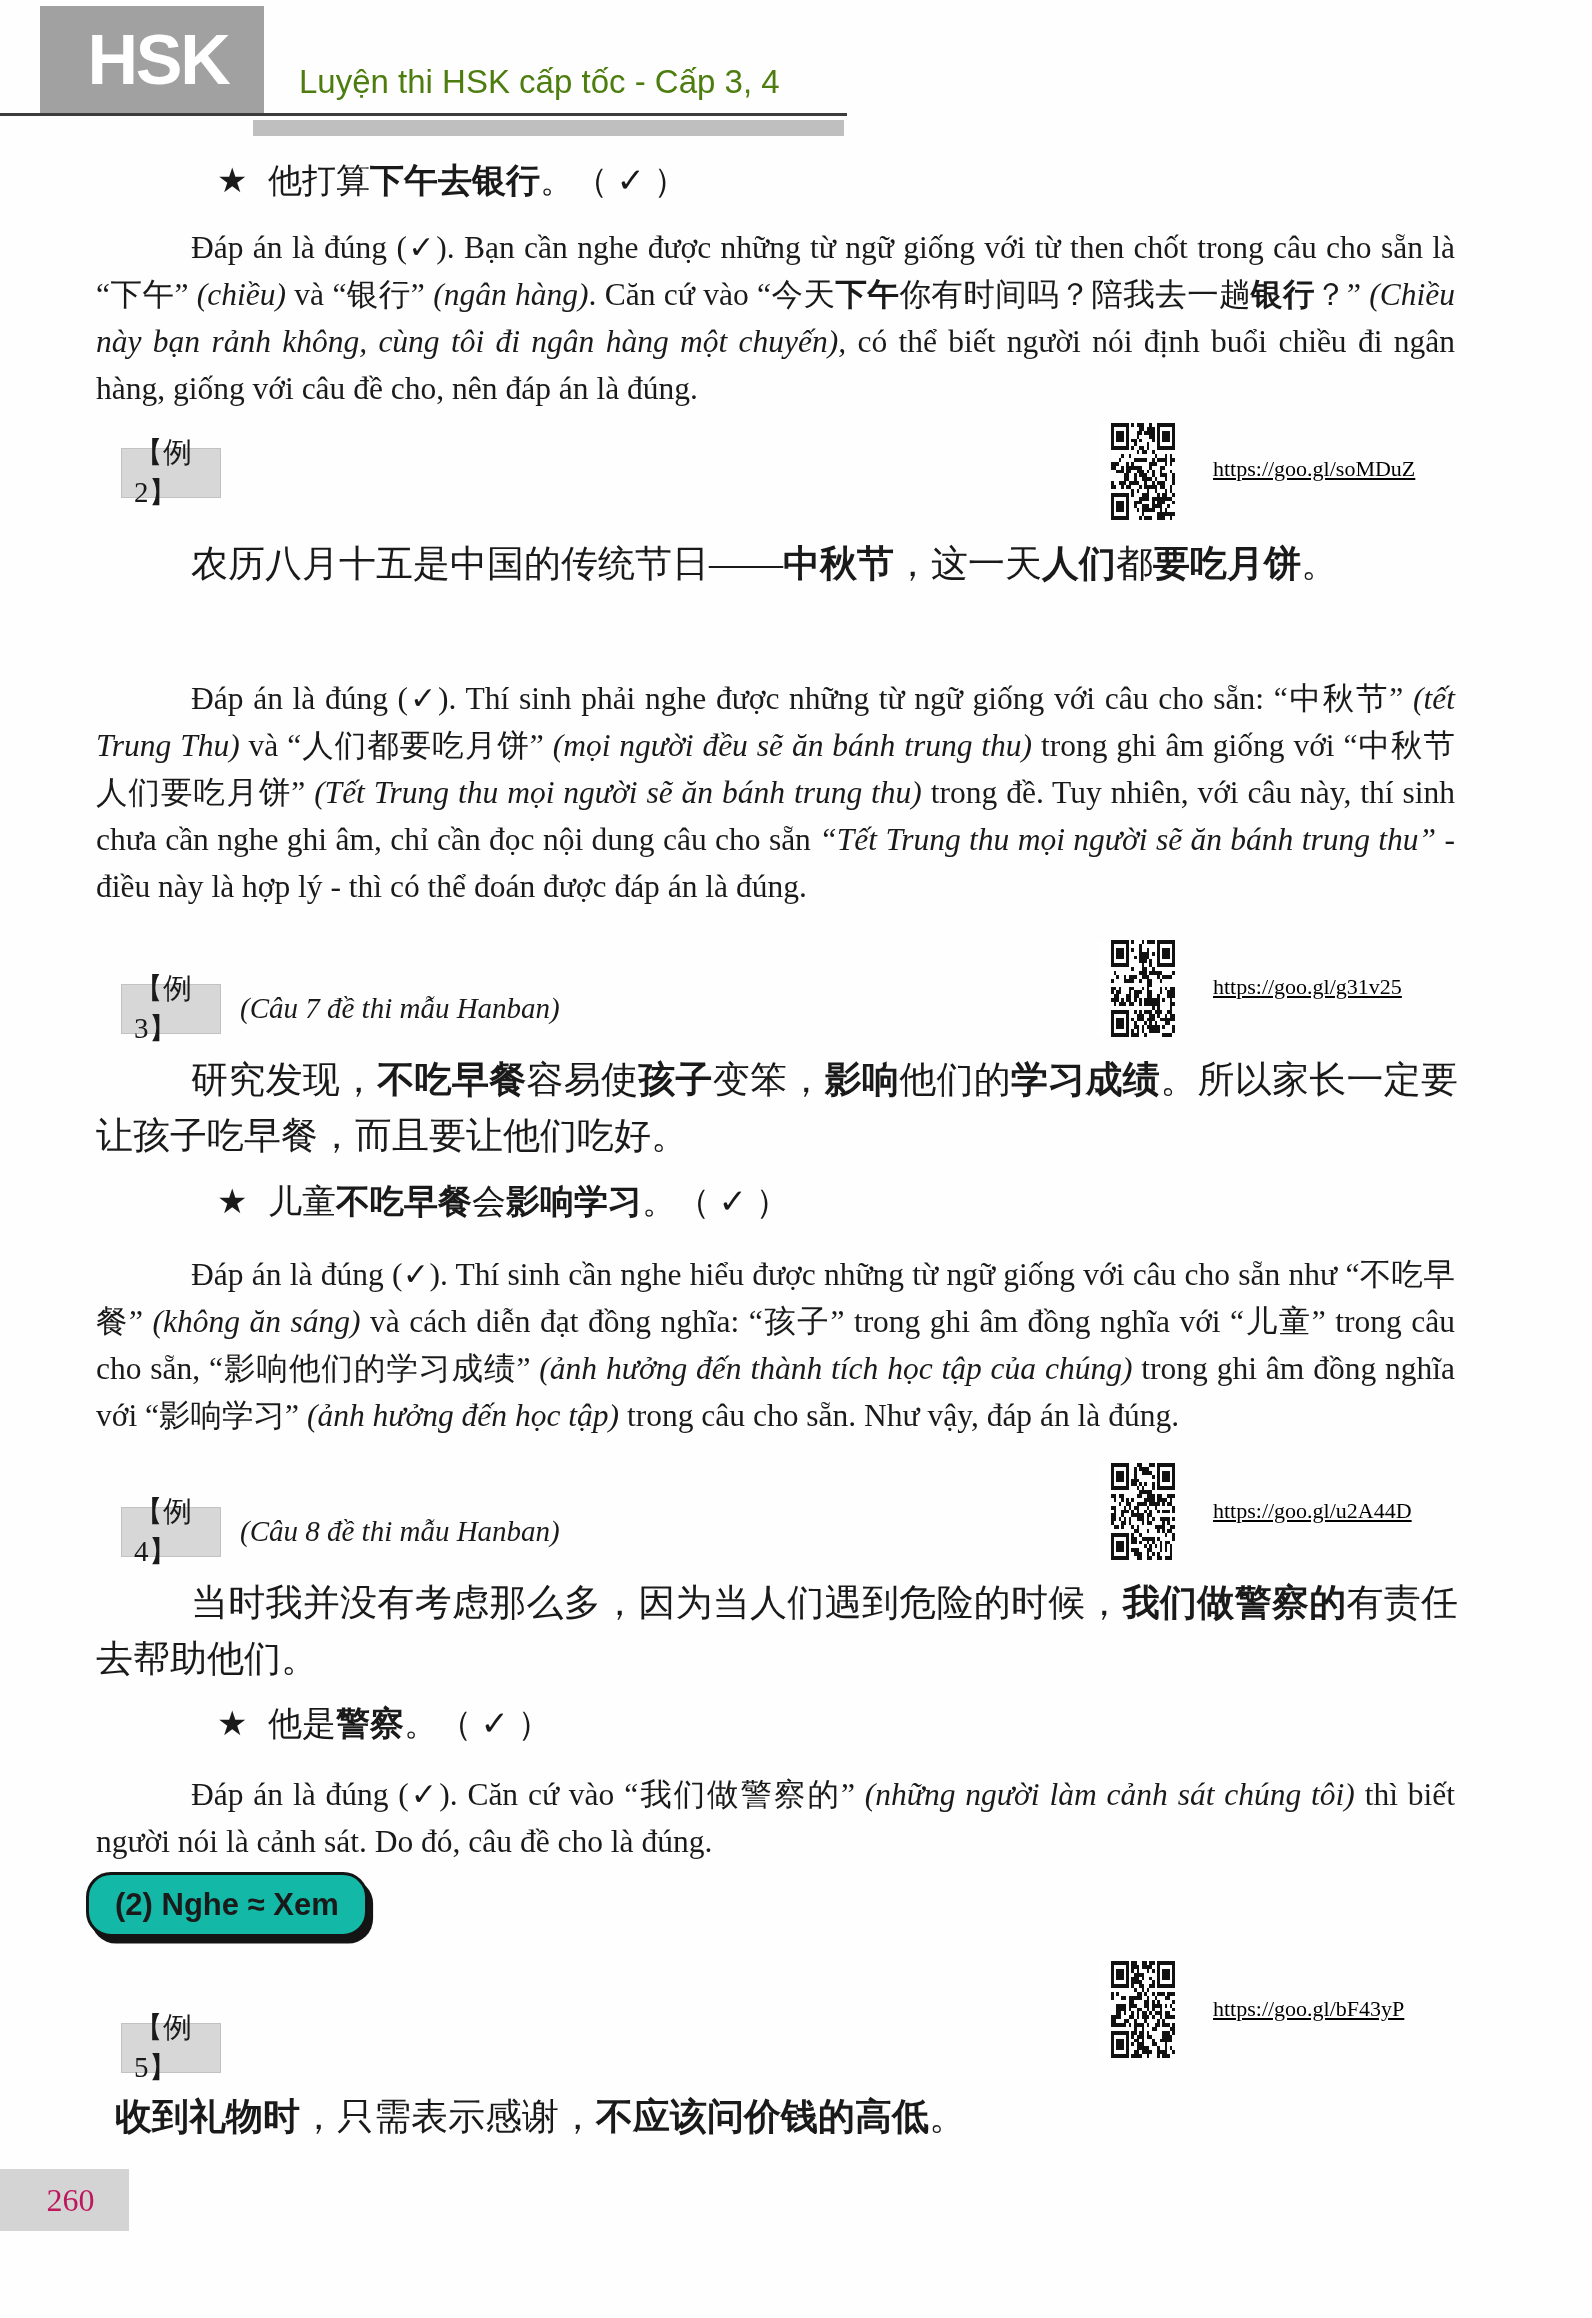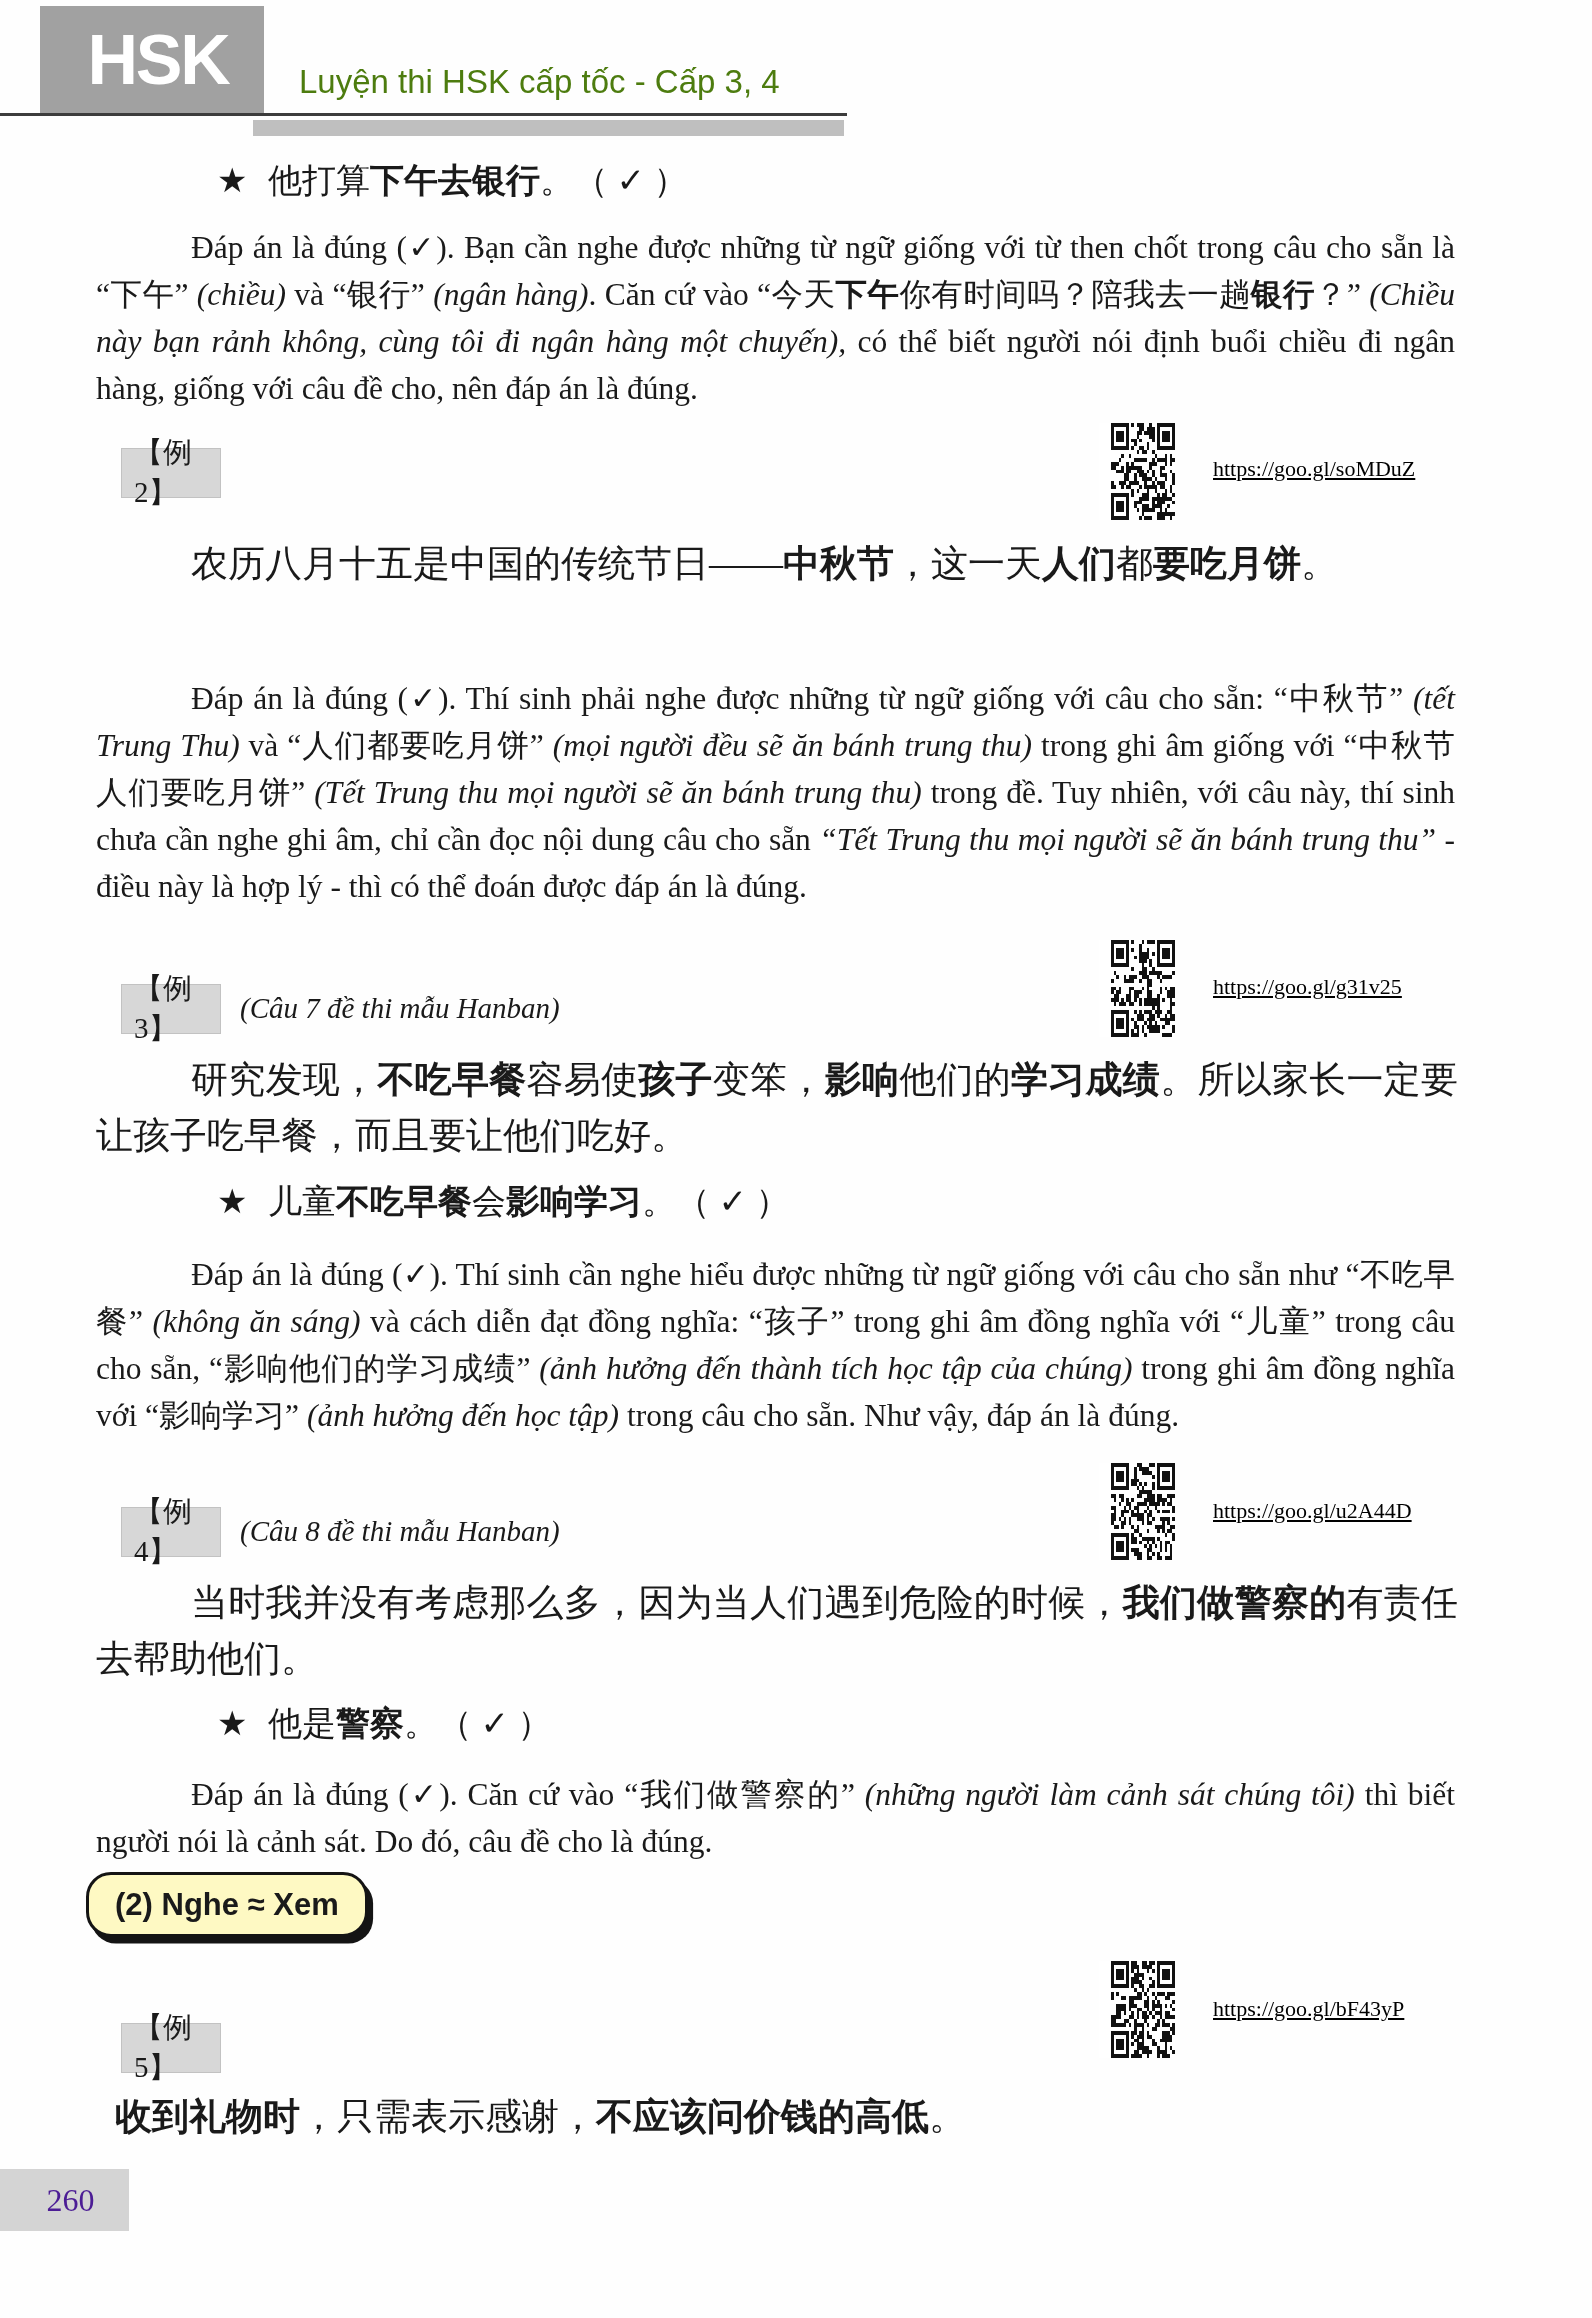--- a/index.html
+++ b/index.html
@@ -25,28 +25,28 @@
   .cnpara{width:1362px;font-size:37px;line-height:56px;text-align:justify;text-indent:95px;}
   .cnline{font-size:37px;white-space:nowrap;}
   .star{font-size:34px;white-space:nowrap;}
   
   .exbox{width:86px;height:48px;background:#d7d7d7;border:1.5px solid #c2c2c2;
          display:flex;align-items:center;justify-content:center;font-size:29px;}
   .caption{font-size:29px;font-style:italic;white-space:nowrap;}
   .url{font-size:22px;color:#000000;white-space:nowrap;text-decoration:underline;}
   .qr{width:64px;height:97px;background:#fff;}
   
-  .section-pill{background:#fef9c3;border:3.7px solid #141414;border-radius:25px;
+  .section-pill{background:#14b8a6;border:3.7px solid #141414;border-radius:25px;
                 padding:11.7px 26px;box-shadow:5.1px 6.6px 0 #141414;
                 font-family:"Liberation Sans","DejaVu Sans",sans-serif;
                 font-weight:700;font-size:31px;white-space:nowrap;}
   
   .pagenum{left:0;top:2169px;width:117px;height:62px;background:#d4d4d4;
            display:flex;align-items:center;justify-content:center;
-           font-size:32px;color:#4c1d95;}
+           font-size:32px;color:#be185d;}
 </style>
 </head>
 <body>
 
 <div class="page">
 
   <div class="abs hsk-box">
     <span>HSK</span>
   </div>
   <div class="abs head-title">Luyện thi HSK cấp tốc - Cấp 3, 4</div>

